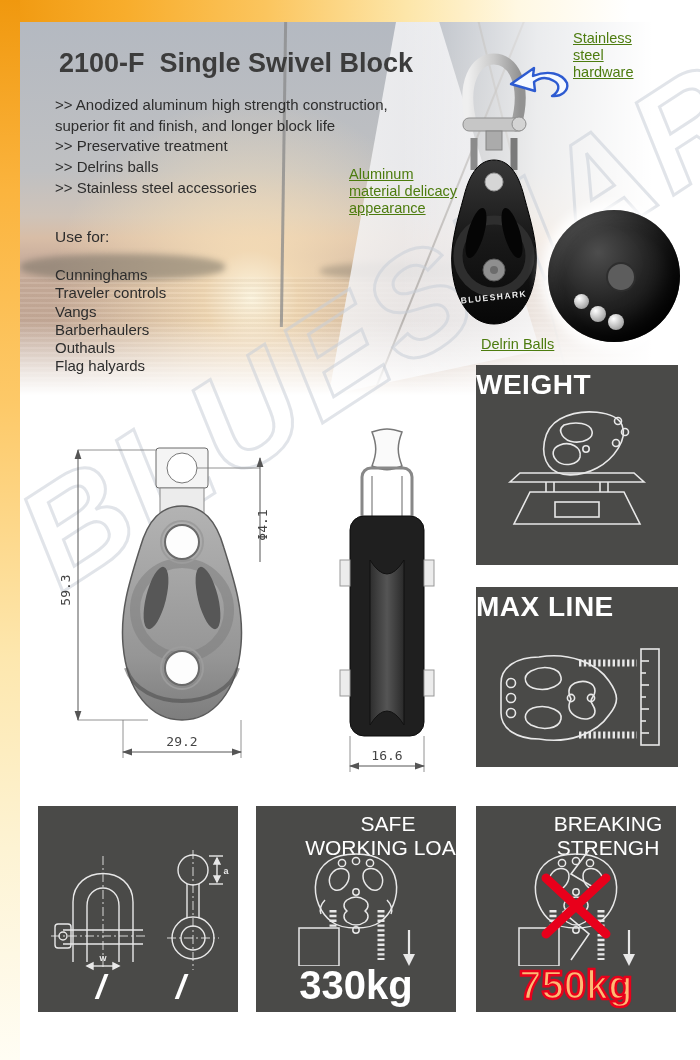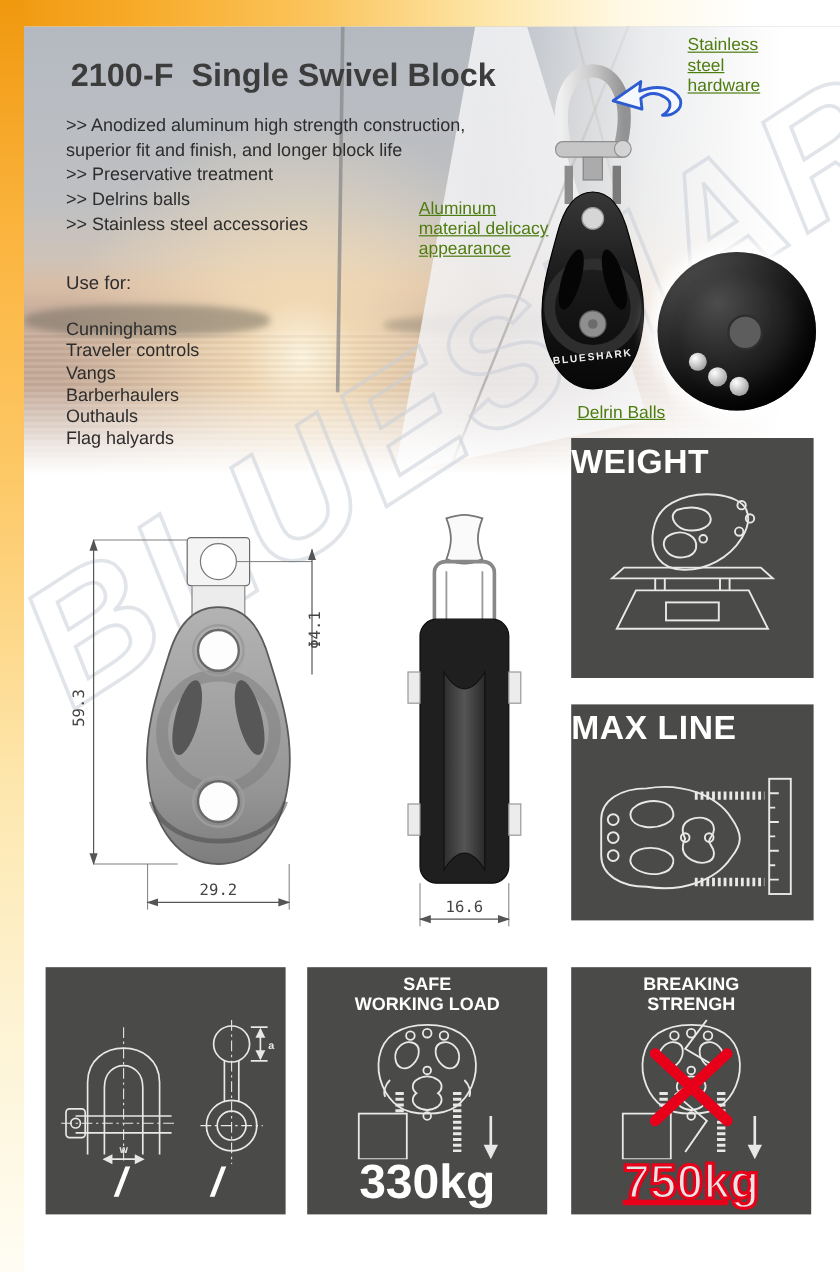--- a/index.html
+++ b/index.html
@@ -57,27 +57,27 @@
   
   .draw{position:absolute;z-index:3;}
   
   .panel{position:absolute;background:#4a4a48;z-index:5;}
   .p-weight{left:476px;top:365px;width:202px;height:200px;}
   .p-maxline{left:476px;top:587px;width:202px;height:180px;}
   .p-shackle{left:38px;top:806px;width:200px;height:206px;}
   .p-swl{left:256px;top:806px;width:200px;height:206px;}
   .p-break{left:476px;top:806px;width:200px;height:206px;}
   .p-title{position:absolute;top:4px;left:0;width:100%;color:#fff;font-weight:bold;font-size:28px;letter-spacing:.5px;}
-  .p-title-sm{position:absolute;top:6px;left:0;width:100%;text-align:center;color:#fff;font-weight:bold;font-size:15px;line-height:1.15;}
+  .p-title-sm{position:absolute;top:6px;left:0;width:100%;text-align:center;color:#fff;font-weight:normal;font-size:21px;line-height:1.15;padding-left:32px;}
   .p-icon{position:absolute;left:50%;transform:translateX(-50%);}
   .p-value{position:absolute;left:0;width:100%;text-align:center;color:#fff;}
   .v-serif{bottom:10px;font-family:"Liberation Serif",serif;font-size:31px;}
   .v-bold{bottom:8px;font-weight:bold;font-size:34px;}
   .v-big{bottom:4px;font-weight:bold;font-size:40px;}
-  .v-danger{color:#e5e5e5;-webkit-text-stroke:2.5px #e8001b;text-shadow:0 0 2px #e8001b;text-decoration:underline;}
+  .v-danger{color:#fdba74;-webkit-text-stroke:2.5px #e8001b;text-shadow:0 0 2px #e8001b;}
   .slash{position:absolute;bottom:6px;color:#fff;font-size:34px;font-weight:600;font-style:italic;}
   .slash-l{left:58px;}  .slash-r{left:138px;}
 </style>
 </head>
 <body>
 
 <div id="canvas">
 
   <div class="frame-top"></div>
   <div class="frame-left"></div>

